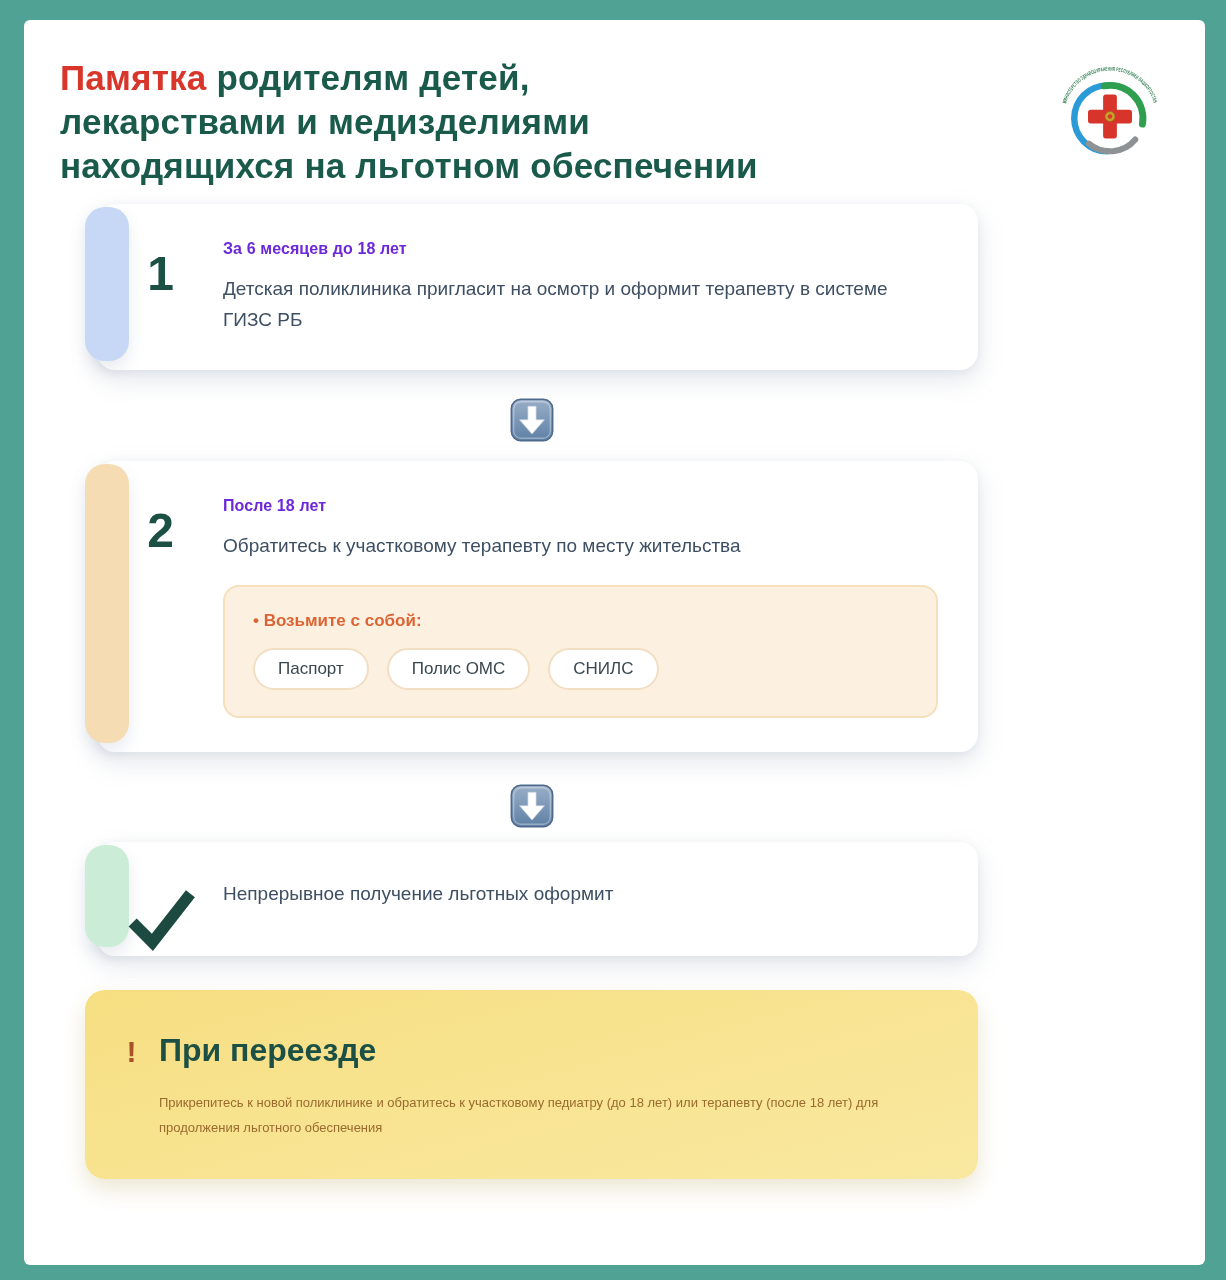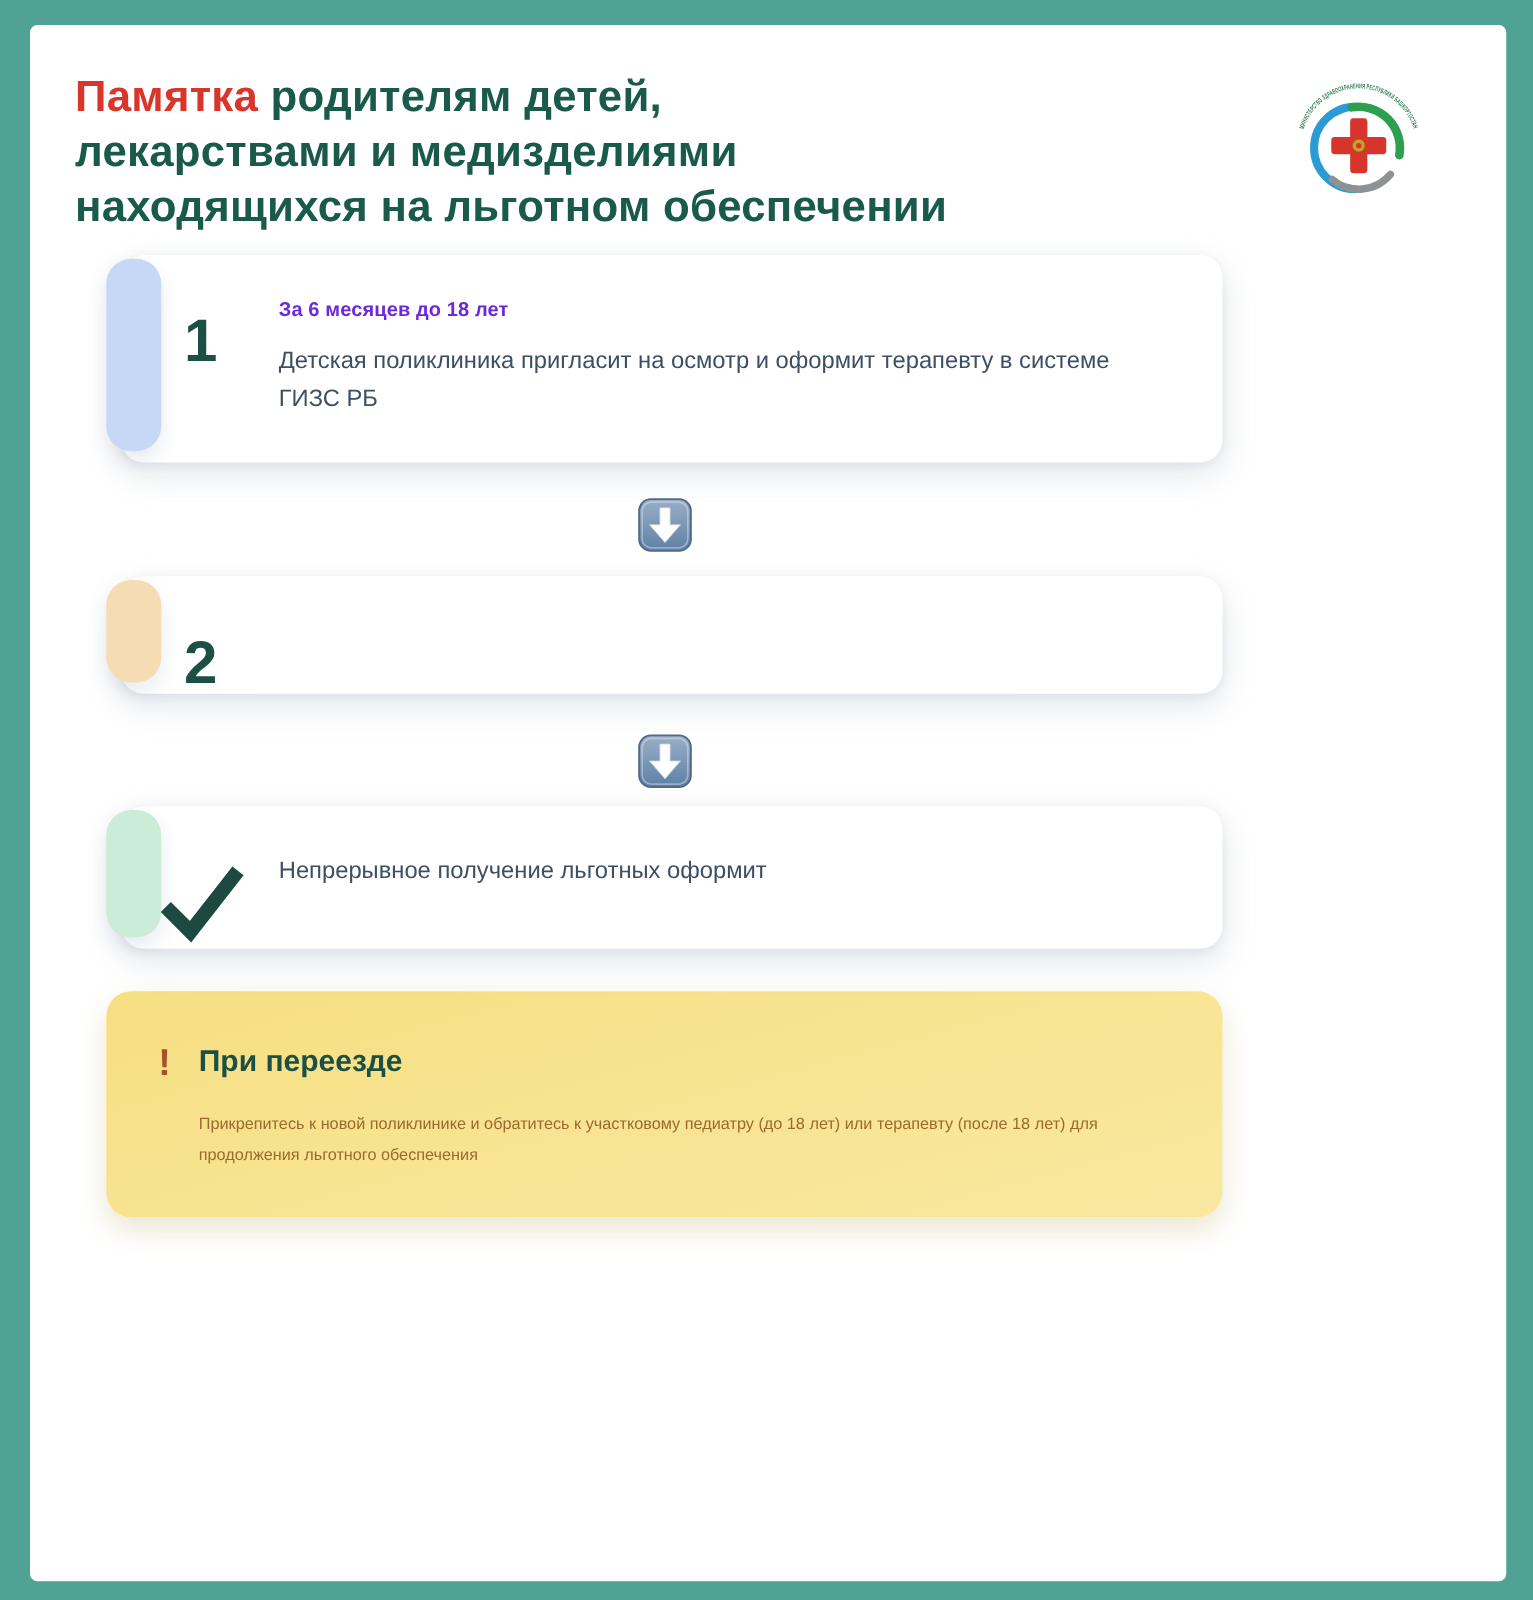--- a/index.html
+++ b/index.html
@@ -4,21 +4,21 @@
 <style>
   * { margin:0; padding:0; box-sizing:border-box; }
   html,body { background:#4FA294; }
   body { font-family:"Liberation Sans", sans-serif; }
   .frame {
     width:1226px; height:1280px; background:#4FA294;
     padding:20px 21px 15px 24px; position:relative;
   }
   .page {
     background:#FFFFFF; border-radius:6px; width:100%; height:100%;
-    padding:34px 55px 28px 36px; overflow:hidden; position:relative;
+    padding:34px 32px 28px 36px; overflow:hidden; position:relative;
   }
   
   .header { display:flex; align-items:flex-start; }
   .title {
     flex:1; font-size:35px; line-height:44px; font-weight:700;
     color:#1A5A4B; letter-spacing:.2px; padding-top:2px;
   }
   .title .hl { color:#D8362B; }
   .logo-wrap { width:110px; height:110px; flex:0 0 auto; margin:2px 8px 0 0; }
   
@@ -76,21 +76,21 @@
     margin-left:0; margin-top:34px; width:893px;
     background:linear-gradient(165deg,#F6DE81 0%,#F8E493 55%,#F9E8A0 100%);
     border-radius:20px; padding:42px 40px 38px 36px;
     box-shadow:0 10px 22px rgba(185,165,95,.28);
   }
   .notice-head { display:flex; align-items:center; gap:17px; }
   .notice-bang {
     font-size:30px; font-weight:800; color:#A85327; line-height:1;
     width:21px; text-align:center; transform:translateY(1px);
   }
-  .notice-title { font-size:24px; font-weight:700; color:#1D5045; }
+  .notice-title { font-size:32px; font-weight:700; color:#1D5045; }
   .notice-body {
     margin-top:21px; margin-left:38px; max-width:810px;
     font-size:13px; line-height:1.95; color:#9A6B2E; font-weight:500;
   }
 </style>
 </head>
 <body>
 
 <div class="frame">
   <div class="page">
@@ -150,20 +150,32 @@
           <rect x="1.2" y="1.2" width="37.6" height="37.6" rx="8.5" fill="url(#ag1)" stroke="#4F6A8C" stroke-width="1.4"></rect>
           <rect x="3.4" y="3.4" width="33.2" height="33.2" rx="6.6" fill="none" stroke="rgba(255,255,255,.35)" stroke-width="1.2"></rect>
           <path d="M16.3 7.5 h7.4 v12.3 h7.6 L20 32.8 8.7 19.8 h7.6 z" fill="#FFFFFF" stroke="#C6D3E2" stroke-width="0.6"></path>
         </svg>
       </div>
 
       <div class="step-card accent-peach">
         <div class="num-col">
           <div class="step-num">2</div>
         </div>
+        <div class="card-content">
+          <div class="card-title">После 18 лет</div>
+          <div class="card-body">Обратитесь к участковому терапевту по месту жительства</div>
+          <div class="check-box">
+            <div class="check-label">• Возьмите с собой:</div>
+            <div class="pill-row">
+              <div class="pill">Паспорт</div>
+              <div class="pill">Полис ОМС</div>
+              <div class="pill">СНИЛС</div>
+            </div>
+          </div>
+        </div>
       </div>
 
       <div class="arrow-row second">
         <svg class="arrow-emoji" viewBox="0 0 40 40">
           <rect x="1.2" y="1.2" width="37.6" height="37.6" rx="8.5" fill="url(#ag1)" stroke="#4F6A8C" stroke-width="1.4"></rect>
           <rect x="3.4" y="3.4" width="33.2" height="33.2" rx="6.6" fill="none" stroke="rgba(255,255,255,.35)" stroke-width="1.2"></rect>
           <path d="M16.3 7.5 h7.4 v12.3 h7.6 L20 32.8 8.7 19.8 h7.6 z" fill="#FFFFFF" stroke="#C6D3E2" stroke-width="0.6"></path>
         </svg>
       </div>
 

